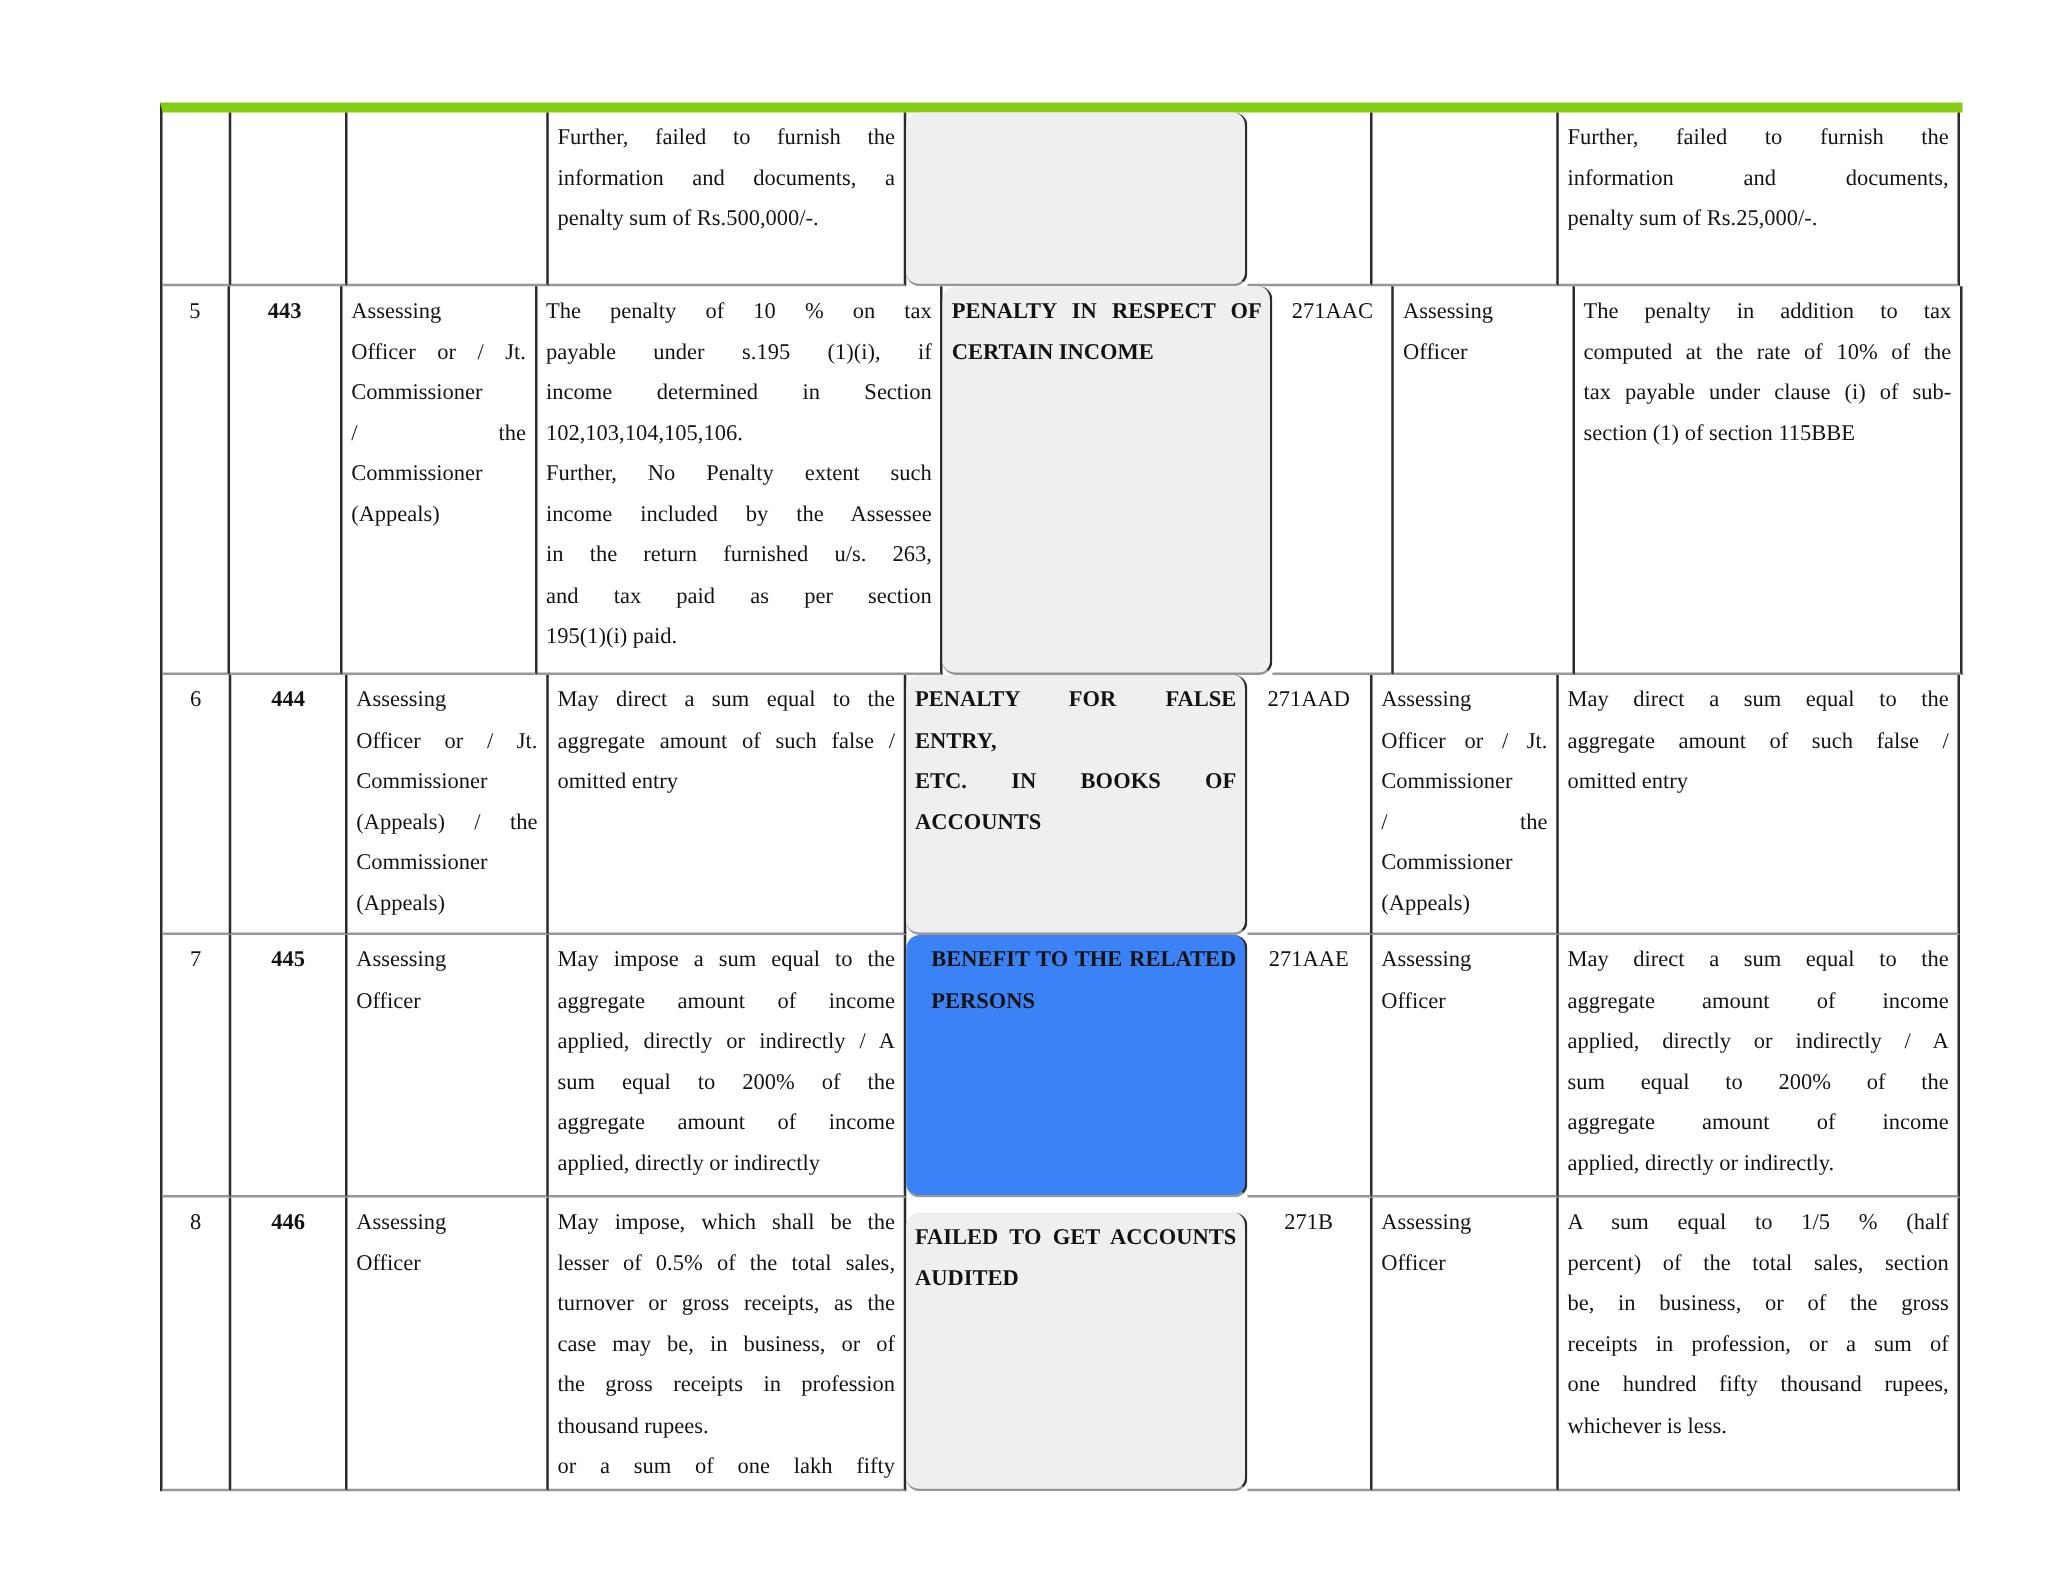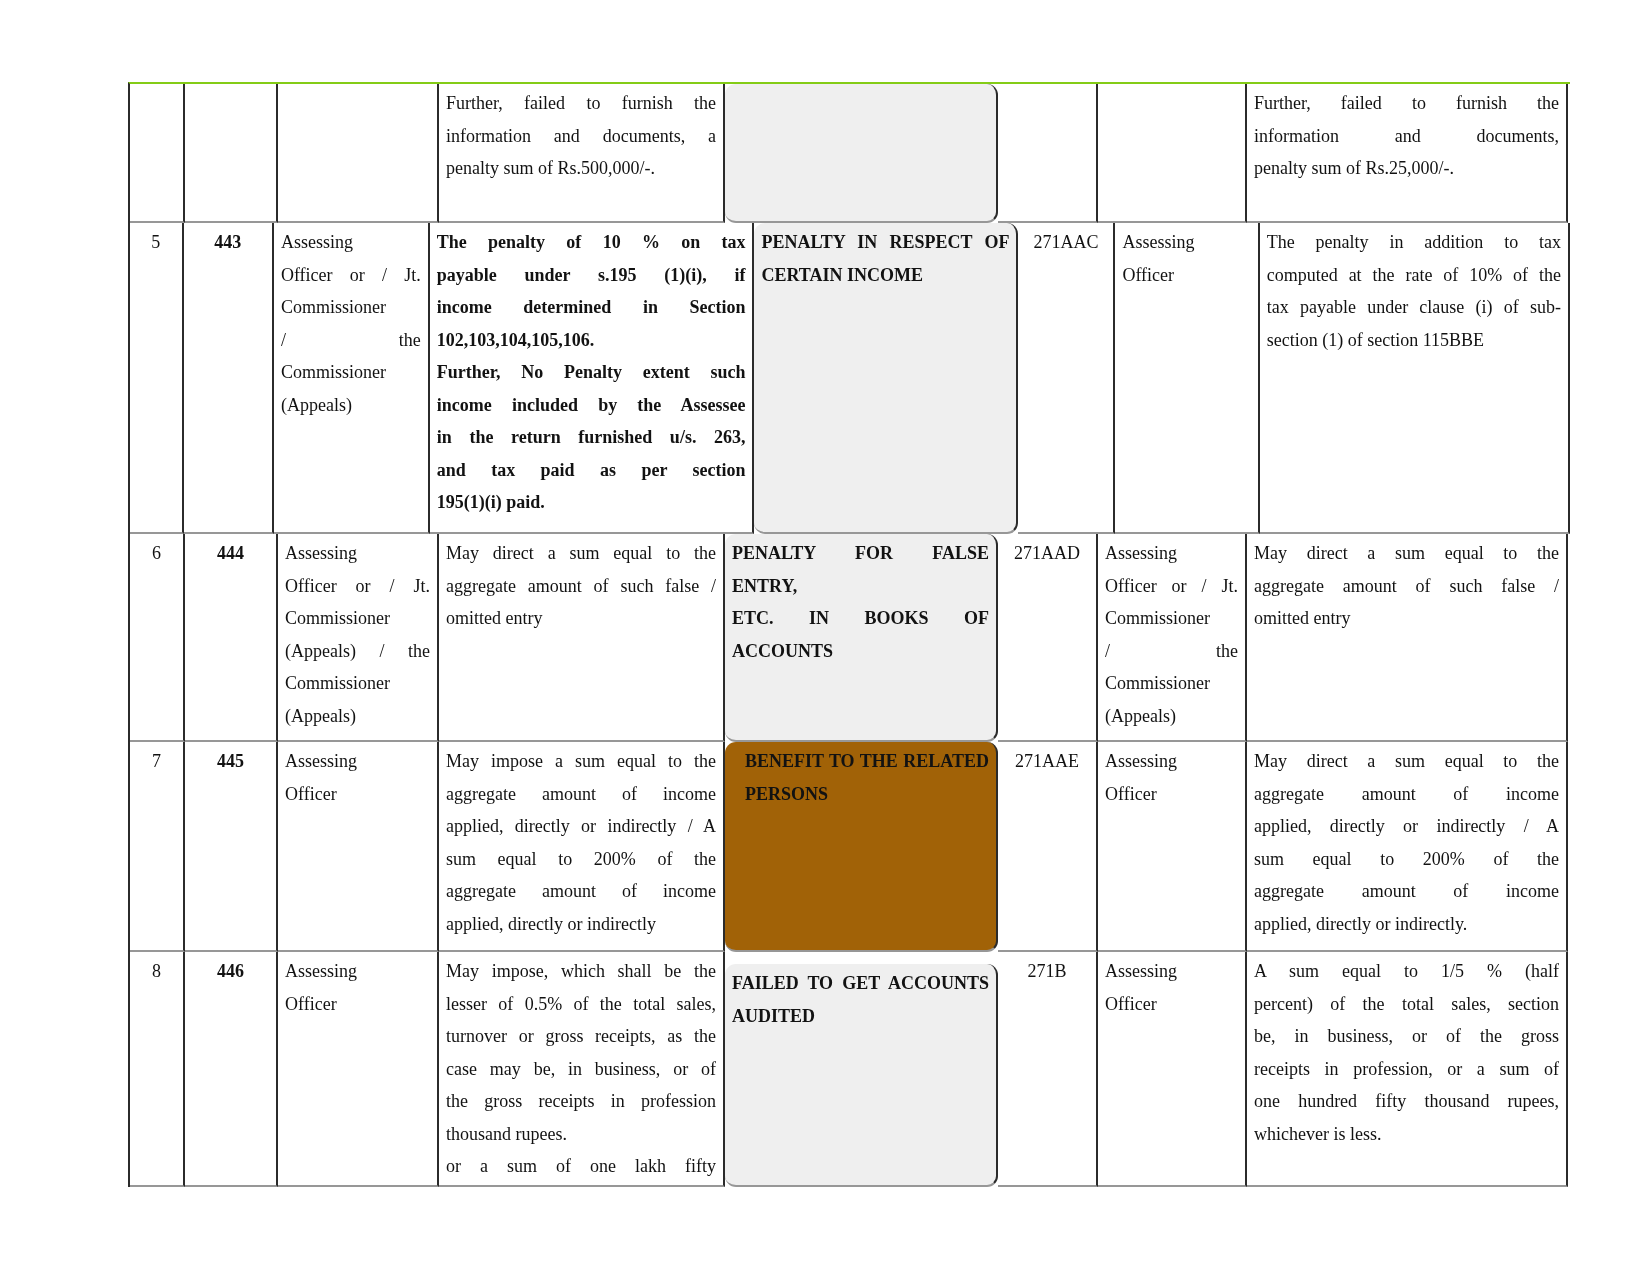--- a/index.html
+++ b/index.html
@@ -6,21 +6,21 @@
   .page {
     position:relative;
     width:1650px; height:1275px;
     background:#ffffff;
     font-family:"Liberation Serif","DejaVu Serif",serif;
     color:#121212;
     overflow:hidden;
   }
   .tbl {
     position:absolute; left:128px; top:82px; width:1440px;
-    border-top:2px solid #84cc16;
+    border-top:8px solid #84cc16;
     border-left:2px solid #2b2b2b;
   }
   .row { display:flex; }
   .cell {
     box-sizing:border-box;
     border-right:2px solid #2b2b2b;
     border-bottom:2px solid #979797;
     padding:3px 7px 0 7px;
     overflow:hidden;
     font-size:18px;
@@ -64,21 +64,21 @@
           <div class="ln">443</div>
         </div>
         <div class="cell c-auth" style="width: 161px;">
           <div class="ln">Assessing</div>
           <div class="ln j">Officer or / Jt.</div>
           <div class="ln">Commissioner</div>
           <div class="ln j">/ the</div>
           <div class="ln">Commissioner</div>
           <div class="ln">(Appeals)</div>
         </div>
-        <div class="cell c-desc" style="width: 336px; font-weight: bold;">
+        <div class="cell c-desc" style="width: 336px;">
           <div class="ln j">The penalty of 10 % on tax</div>
           <div class="ln j">payable under s.195 (1)(i), if</div>
           <div class="ln j">income determined in Section</div>
           <div class="ln">102,103,104,105,106.</div>
           <div class="ln j">Further, No Penalty extent such</div>
           <div class="ln j">income included by the Assessee</div>
           <div class="ln j">in the return furnished u/s. 263,</div>
           <div class="ln j">and tax paid as per section</div>
           <div class="ln">195(1)(i) paid.</div>
         </div>
@@ -154,21 +154,21 @@
           <div class="ln">Officer</div>
         </div>
         <div class="cell c-desc" style="width: 286px;">
           <div class="ln j">May impose a sum equal to the</div>
           <div class="ln j">aggregate amount of income</div>
           <div class="ln j">applied, directly or indirectly / A</div>
           <div class="ln j">sum equal to 200% of the</div>
           <div class="ln j">aggregate amount of income</div>
           <div class="ln">applied, directly or indirectly</div>
         </div>
-        <div class="cell c-title" style="width: 273px; background: #a16207; padding-left: 20px;">
+        <div class="cell c-title" style="width: 273px; background: #3b82f6; padding-left: 20px;">
           <div class="ln j">BENEFIT TO THE RELATED</div>
           <div class="ln">PERSONS</div>
         </div>
         <div class="cell c-center" style="width: 100px;">
           <div class="ln">271AAE</div>
         </div>
         <div class="cell c-auth" style="width: 149px;">
           <div class="ln">Assessing</div>
           <div class="ln">Officer</div>
         </div>

